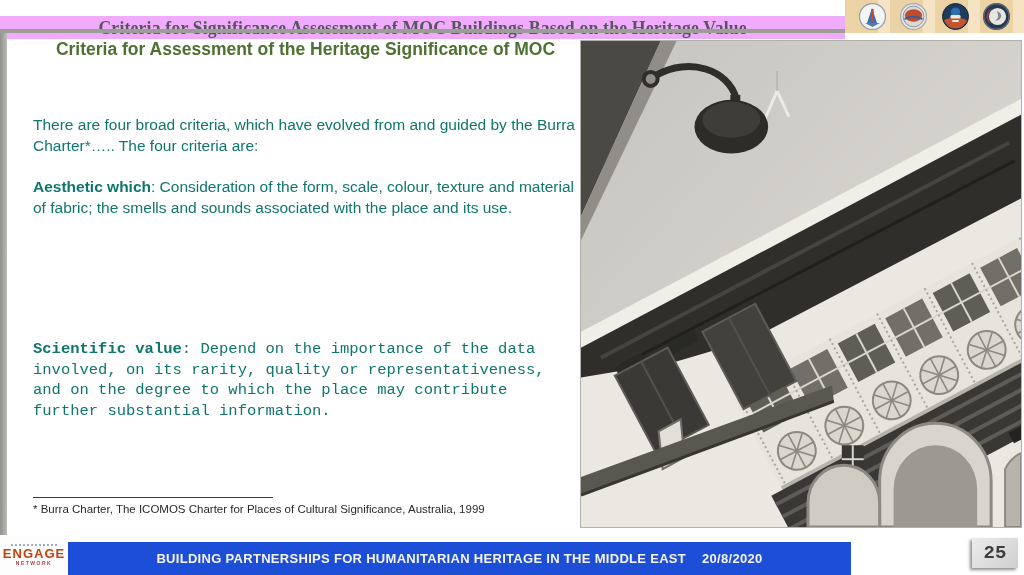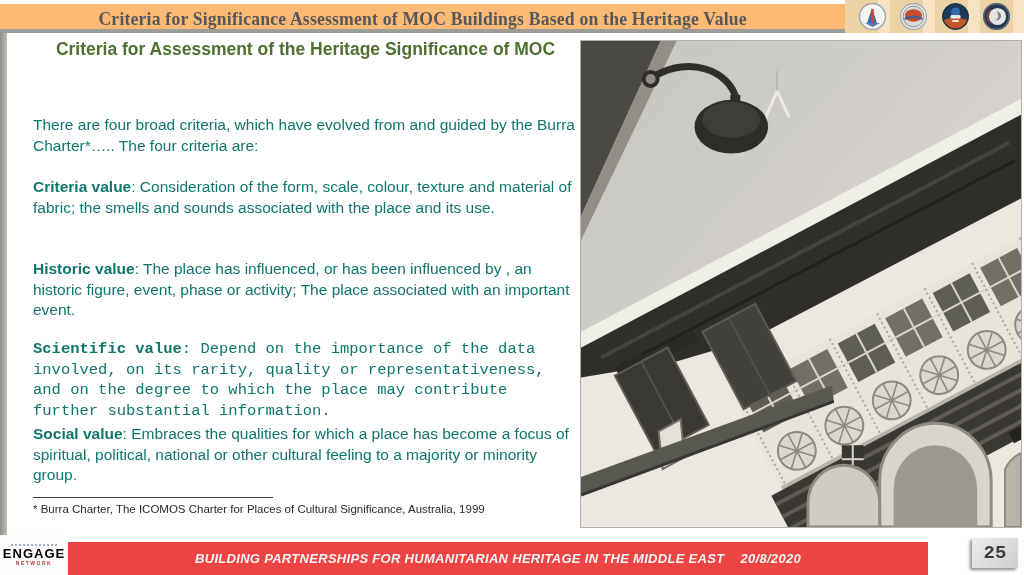--- a/index.html
+++ b/index.html
@@ -2,22 +2,22 @@
 <html><head>
 <meta charset="utf-8">
 <style>
   html,body{margin:0;padding:0;}
   body{
     width:1024px;height:575px;position:relative;overflow:hidden;
     background:#ffffff;font-family:"Liberation Sans", sans-serif;
   }
   
   .header-band{
-    position:absolute;left:0;top:4px;width:845px;height:29px;
-    background:#fdba74;display:flex;align-items:center;justify-content:center;
+    position:absolute;left:0;top:16px;width:845px;height:23px;
+    background:#f0abfc;display:flex;align-items:center;justify-content:center;
   }
   .header-band .hdr-title{
     font-family:"Liberation Serif", serif;font-weight:bold;font-size:19px;
     color:#56575a;white-space:nowrap;transform:scaleX(0.93);transform-origin:center;
     letter-spacing:0.2px;
   }
   .header-shadow{position:absolute;left:0;top:29px;width:845px;height:4px;background:#9c9d99;}
   
   .logo-strip{
     position:absolute;left:845px;top:0;width:179px;height:33px;
@@ -44,25 +44,25 @@
     position:absolute;left:580px;top:40px;width:442px;height:488px;
     border:1px solid #b2b0ab;background:#dcdad4;box-sizing:border-box;
   }
   .photo svg{display:block;width:100%;height:100%;}
   
   .engage{
     position:absolute;left:0;top:535px;width:68px;height:40px;background:#fdfdfd;
     display:flex;flex-direction:column;align-items:center;justify-content:center;
   }
   .engage-wave{width:46px;border-top:2px dotted #9fb0c6;margin-bottom:1px;}
-  .engage-word{color:#000000;font-weight:bold;font-size:13px;letter-spacing:1px;line-height:13px;}
+  .engage-word{color:#c2410c;font-weight:bold;font-size:13px;letter-spacing:1px;line-height:13px;}
   .engage-sub{color:#b0413d;font-weight:bold;font-size:5px;letter-spacing:1.5px;line-height:7px;}
   .footer-bar{
-    position:absolute;left:68px;top:542px;width:860px;height:33px;background:#ef4444;
-    display:flex;align-items:center;justify-content:center;gap:16px;font-style:italic;
+    position:absolute;left:68px;top:542px;width:783px;height:33px;background:#1d4ed8;
+    display:flex;align-items:center;justify-content:center;gap:16px;
   }
   .footer-bar .banner{color:#f4f4f2;font-weight:bold;font-size:13px;letter-spacing:0.3px;white-space:nowrap;}
   .footer-bar .date{color:#f4f4f2;font-weight:bold;font-size:13px;letter-spacing:0.3px;text-align:right;}
   .page-box{
     position:absolute;left:972px;top:538px;width:46px;height:30px;
     background:linear-gradient(135deg,#ececec,#cfcfcf);
     display:flex;align-items:center;justify-content:center;
     font-family:Liberation Mono, monospace;font-weight:bold;font-size:19px;color:#3d3d3d;
     box-shadow:-2px 2px 3px rgba(0,0,0,0.45);
   }
@@ -104,27 +104,25 @@
   </svg>
 </div>
 
 <div class="left-edge"></div>
 
 <div class="content">
   <div class="slide-title">Criteria for Assessment of the Heritage Significance of MOC</div>
 
   <div class="para p1"><span class="lead"></span><span>There are four broad criteria, which have evolved from and guided by the Burra Charter*….. The four criteria are:</span></div>
 
-  <div class="para p2"><span class="lead">Criteria value</span><span>: Consideration of the form, scale, colour, texture and material of fabric; the smells and sounds associated with the place and its use.</span></div>
-
-  <div class="para p3"><span class="lead">Historic value</span><span>: The place has influenced, or has been influenced by , an historic figure, event, phase or activity; The place associated with an important event.</span></div>
+  <div class="para p2"><span class="lead">Aesthetic which</span><span>: Consideration of the form, scale, colour, texture and material of fabric; the smells and sounds associated with the place and its use.</span></div>
+
 
   <div class="para p4"><span class="lead">Scientific value</span><span>: Depend on the importance of the data involved, on its rarity, quality or representativeness, and on the degree to which the place may contribute further substantial information.</span></div>
 
-  <div class="para p5"><span class="lead">Social value</span><span>: Embraces the qualities for which a place has become a focus of spiritual, political, national or other cultural feeling to a majority or minority group.</span></div>
 
   <div class="fn-rule"></div>
   <div class="footnote">* Burra Charter, The ICOMOS Charter for Places of Cultural Significance, Australia, 1999</div>
 </div>
 
 <div class="photo" role="img" aria-label="Black-and-white photograph of a historic building facade with ornate white wooden balconies, dark shuttered windows, arched openings and a hanging street lamp, viewed from below">
   <svg viewBox="0 0 442 488">
     <defs>
       <linearGradient id="sky" x1="0" y1="0" x2="1" y2="1">
         <stop offset="0" stop-color="#c6c4bf"></stop>

